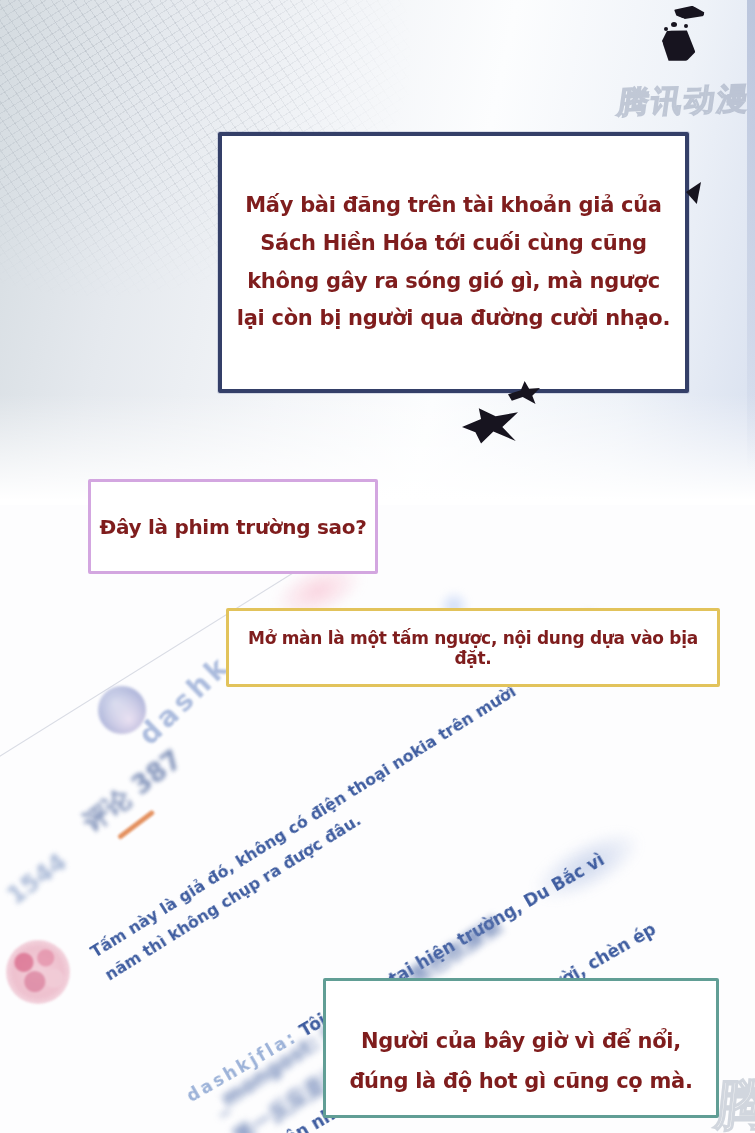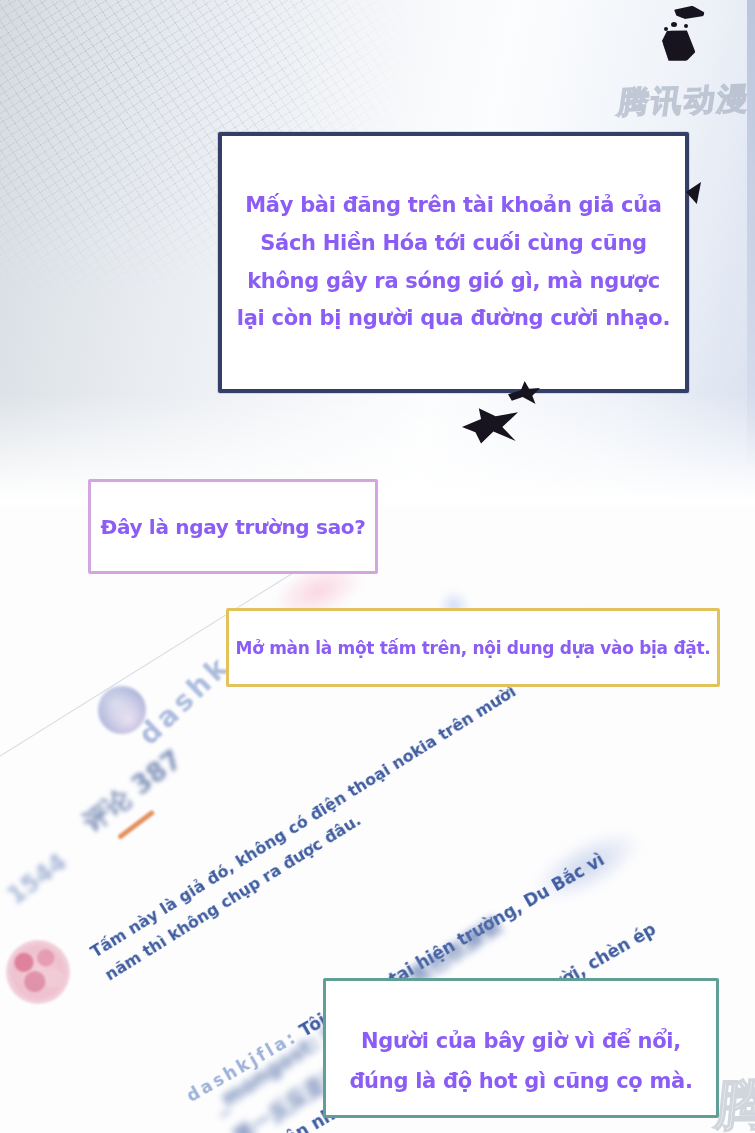--- a/index.html
+++ b/index.html
@@ -69,21 +69,21 @@
     font-size:24px;color:#93a7cc;filter:blur(2.5px);opacity:.8;}
   .comment{font-size:16px;color:#3f5da0;line-height:1.7;filter:blur(.4px);}
   .comment-1{left:85px;top:942px;transform:rotate(-32deg);white-space:pre-line;}
   .comment-2{left:152px;top:1035px;transform:rotate(-30deg);font-size:17px;}
   .c2-handle{color:#9cb2d8;letter-spacing:3px;}
   .comment-3{left:205px;top:1092px;transform:rotate(-33deg);
     font-size:21px;color:rgba(90,116,173,.85);line-height:1.8;filter:blur(3.5px);white-space:pre-line;}
   
   .box{position:absolute;background:#fff;display:flex;align-items:center;justify-content:center;
     text-align:center;border-radius:2px;}
-  .box p{margin:0;white-space:pre-line;font-weight:bold;color:#8b5cf6;letter-spacing:-0.3px;}
+  .box p{margin:0;white-space:pre-line;font-weight:bold;color:#7f1d1d;letter-spacing:-0.3px;}
   .box-narration{left:218px;top:132px;width:463px;height:253px;border:4px solid #343f68;
     box-shadow:0 0 0 1px rgba(120,130,170,.25);}
   .box-narration p{font-size:21px;line-height:1.8;}
   .box-question{left:88px;top:479px;width:284px;height:89px;border:3px solid #d3a6e0;}
   .box-question p{font-size:20px;}
   .box-caption{left:226px;top:608px;width:488px;height:73px;border:3px solid #e2c35b;}
   .box-caption p{font-size:17px;}
   .box-summary{left:323px;top:978px;width:390px;height:134px;border:3px solid #619e95;}
   .box-summary p{font-size:21px;line-height:1.9;margin-top:27px;}
   
@@ -143,24 +143,24 @@
   <div class="rot comment-3">_mongost: 绿色夹克加黑色收腰裙
 第一反应是这么夸特别好</div>
 
   <div class="box box-narration">
     <p>Mấy bài đăng trên tài khoản giả của
 Sách Hiền Hóa tới cuối cùng cũng
 không gây ra sóng gió gì, mà ngược
 lại còn bị người qua đường cười nhạo.</p>
   </div>
   <div class="box box-question">
-    <p>Đây là ngay trường sao?</p>
+    <p>Đây là phim trường sao?</p>
   </div>
   <div class="box box-caption">
-    <p>Mở màn là một tấm trên, nội dung dựa vào bịa đặt.</p>
+    <p>Mở màn là một tấm ngược, nội dung dựa vào bịa đặt.</p>
   </div>
   <div class="box box-summary">
     <p>Người của bây giờ vì để nổi,
 đúng là độ hot gì cũng cọ mà.</p>
   </div>
 
   <div class="shape shard-1"></div>
   <div class="shape dot-1"></div>
   <div class="shape dot-2"></div>
   <div class="shape dot-3"></div>

